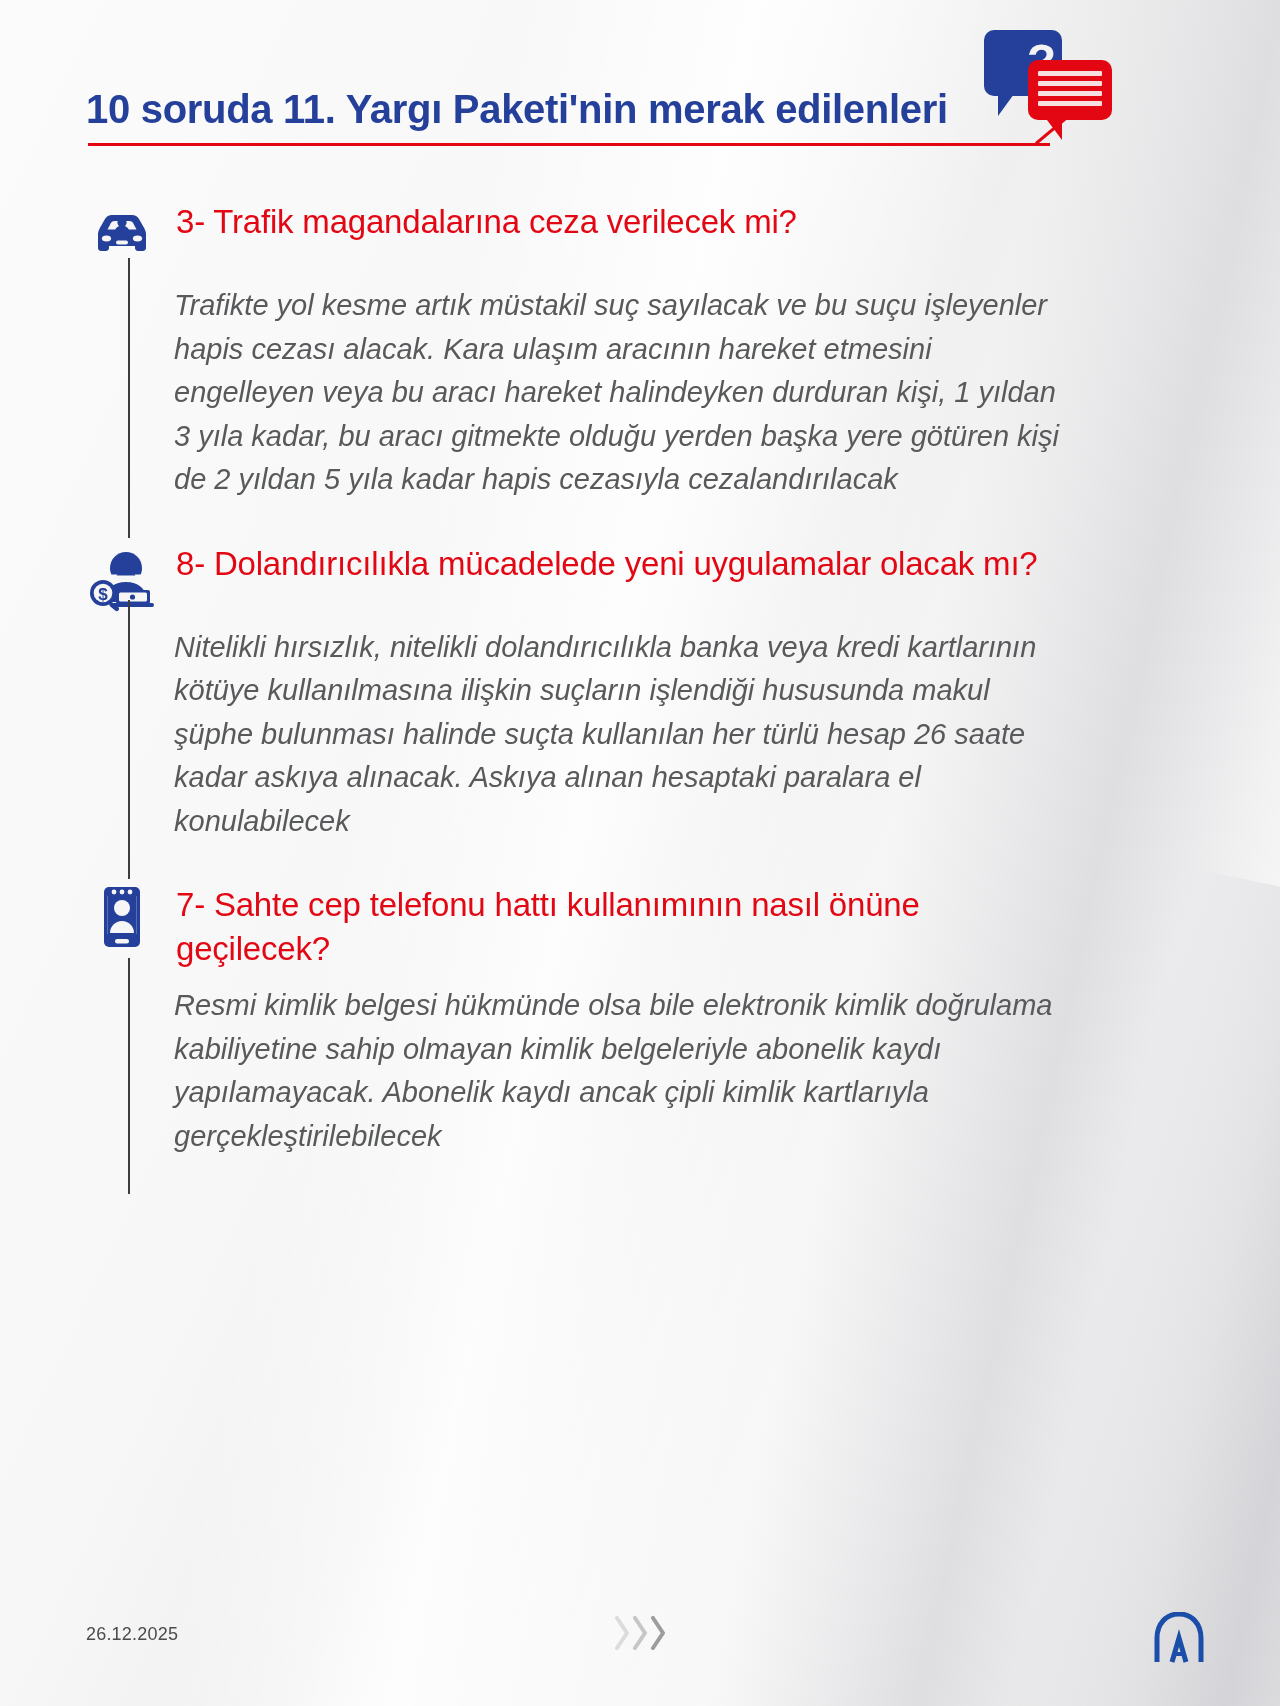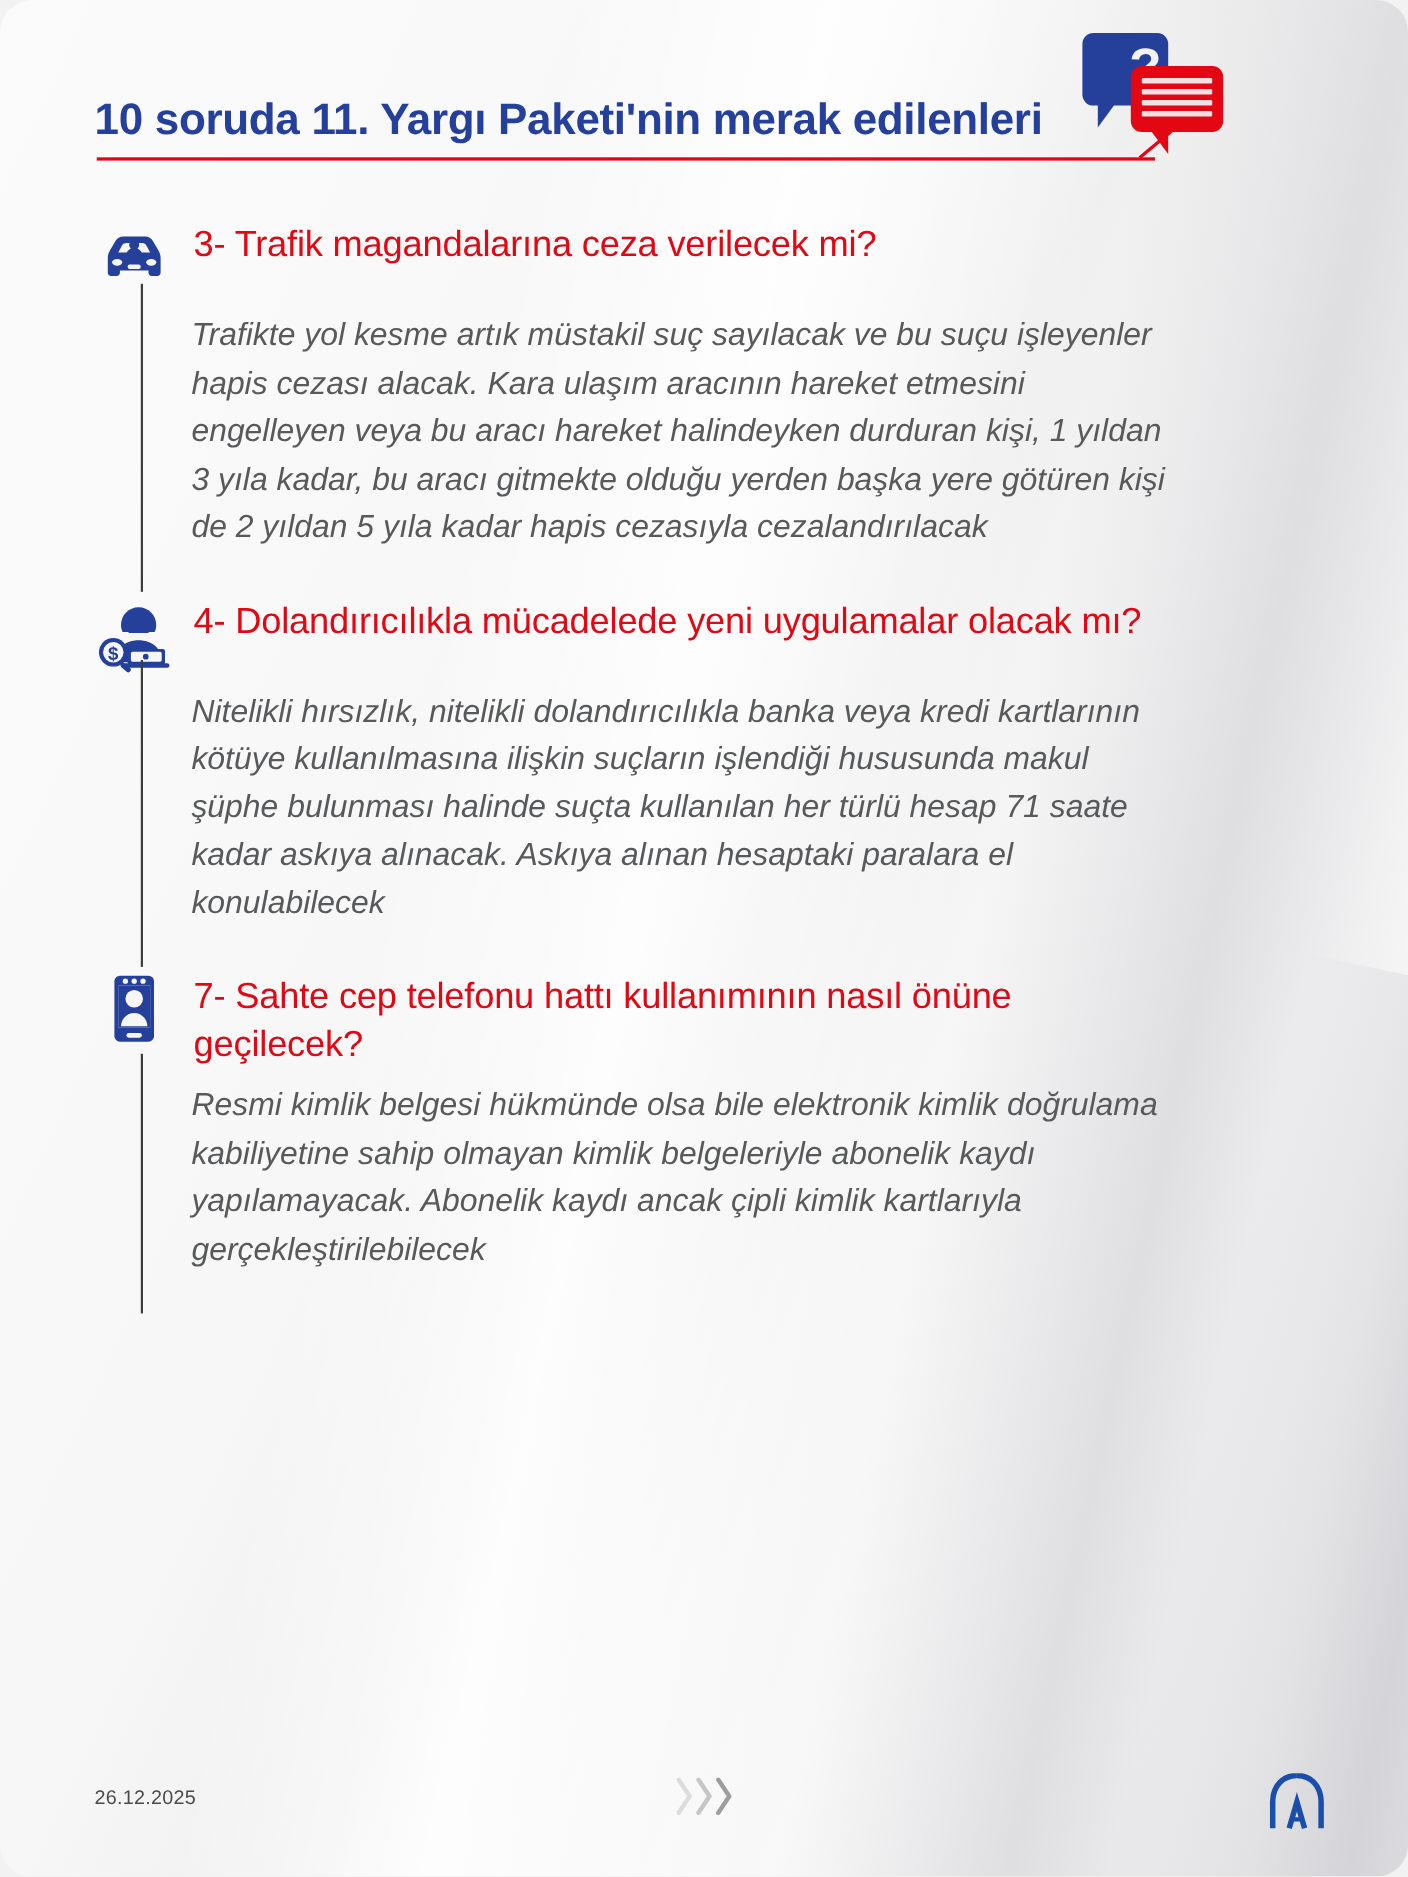--- a/index.html
+++ b/index.html
@@ -14,21 +14,20 @@
     overflow: hidden;
   }
 
   .page {
     position: relative;
     width: 1280px;
     height: 1706px;
     background:
       linear-gradient(115deg, #fbfbfb 0%, #f7f7f7 38%, #efefef 52%, #f6f6f6 62%, #fafafa 78%, #f0f0f0 100%);
     overflow: hidden;
-    border-radius: 29px;
   }
 
   
   .bg-band {
     position: absolute;
     pointer-events: none;
   }
   .bg-band-1 {
     top: -200px; left: 330px;
     width: 520px; height: 2200px;
@@ -302,25 +301,25 @@
               <rect x="33" y="52.5" width="28" height="9" rx="1.5" fill="#f6f6f6"></rect>
               <rect x="26" y="63" width="42" height="4" rx="2" fill="#25409a"></rect>
               <circle cx="46.5" cy="57" r="2.6" fill="#25409a"></circle>
             </g>
             <circle cx="17" cy="53" r="13" fill="#25409a"></circle>
             <circle cx="17" cy="53" r="9.3" fill="#f6f6f6"></circle>
             <text x="17" y="60" text-anchor="middle" font-family="Liberation Sans, sans-serif" font-size="17" font-weight="700" fill="#25409a">$</text>
             <rect x="25.5" y="61.5" width="11" height="4.6" rx="2.3" transform="rotate(40 25.5 61.5)" fill="#25409a"></rect>
           </svg>
         </div>
-        <h2 class="sec-question">4- Dolandırıcılıkla mücadelede yeni uygulamalar olacak mı?</h2>
+        <h2 class="sec-question">8- Dolandırıcılıkla mücadelede yeni uygulamalar olacak mı?</h2>
       </div>
       <div class="section-body">
         <div class="rail"></div>
-        <p class="sec-text">Nitelikli hırsızlık, nitelikli dolandırıcılıkla banka veya kredi kartlarının kötüye kullanılmasına ilişkin suçların işlendiği hususunda makul şüphe bulunması halinde suçta kullanılan her türlü hesap 71 saate kadar askıya alınacak. Askıya alınan hesaptaki paralara el konulabilecek</p>
+        <p class="sec-text">Nitelikli hırsızlık, nitelikli dolandırıcılıkla banka veya kredi kartlarının kötüye kullanılmasına ilişkin suçların işlendiği hususunda makul şüphe bulunması halinde suçta kullanılan her türlü hesap 26 saate kadar askıya alınacak. Askıya alınan hesaptaki paralara el konulabilecek</p>
       </div>
     </div>
 
     <div class="section">
       <div class="section-head">
         <div class="sec-icon">
           <svg viewBox="0 0 72 72" width="72" height="72" aria-hidden="true">
             <rect x="18" y="6" width="36" height="60" rx="5" fill="#25409a"></rect>
             <rect x="21.5" y="15" width="29" height="38" fill="#f6f6f6"></rect>
             <rect x="21.5" y="15" width="29" height="38" fill="none"></rect>

